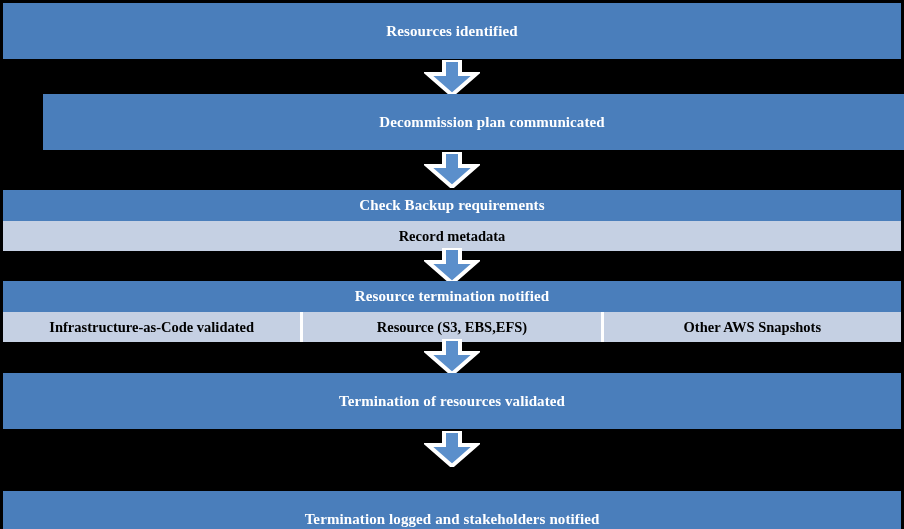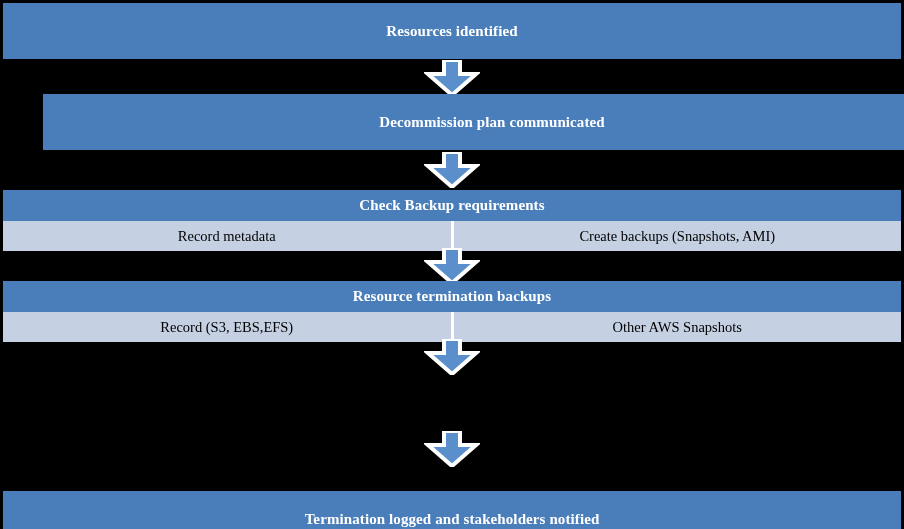--- a/index.html
+++ b/index.html
@@ -55,21 +55,21 @@
     background: #FFFFFF;
   }
   .subbox {
     background: #C5D0E3;
     color: #000000;
     display: flex;
     align-items: center;
     justify-content: center;
     text-align: center;
     font-size: 14.5px;
-    font-weight: 400;
+    font-weight: 700;
     height: 30px;
     box-sizing: border-box;
     flex: 1 1 0;
     padding: 0 4px;
     overflow: hidden;
     white-space: nowrap;
   }
 
   
   .arrow {
@@ -104,44 +104,47 @@
   <div class="arrow" style="top:152px;">
     <svg viewBox="0 0 56 36" xmlns="http://www.w3.org/2000/svg">
       <polygon points="20,0 36,0 36,14 52,14 28,35 4,14 20,14" fill="#5B8FCB" stroke="#FFFFFF" stroke-width="4" stroke-linejoin="miter"></polygon>
     </svg>
   </div>
 
   <div class="stage" style="top:190px;border-radius:24px;">
     <div class="bar short">Check Backup requirements</div>
     <div class="subrow">
       <div class="subbox">Record metadata</div>
-      <div class="subbox">Create backups (Snapshots, AMI)</div>
     </div>
   </div>
 
   <div class="arrow" style="top:248px;">
     <svg viewBox="0 0 56 36" xmlns="http://www.w3.org/2000/svg">
       <polygon points="20,0 36,0 36,14 52,14 28,35 4,14 20,14" fill="#5B8FCB" stroke="#FFFFFF" stroke-width="4" stroke-linejoin="miter"></polygon>
     </svg>
   </div>
 
   <div class="stage" style="top:281px;">
-    <div class="bar short">Resource termination backups</div>
+    <div class="bar short">Resource termination notified</div>
     <div class="subrow">
-      <div class="subbox">Record (S3, EBS,EFS)</div>
+      <div class="subbox">Infrastructure-as-Code validated</div>
+      <div class="subbox">Resource (S3, EBS,EFS)</div>
       <div class="subbox">Other AWS Snapshots</div>
     </div>
   </div>
 
   <div class="arrow" style="top:339px;">
     <svg viewBox="0 0 56 36" xmlns="http://www.w3.org/2000/svg">
       <polygon points="20,0 36,0 36,14 52,14 28,35 4,14 20,14" fill="#5B8FCB" stroke="#FFFFFF" stroke-width="4" stroke-linejoin="miter"></polygon>
     </svg>
   </div>
 
+  <div class="stage" style="top:373px;">
+    <div class="bar tall">Termination of resources validated</div>
+  </div>
 
   <div class="arrow" style="top:431px;">
     <svg viewBox="0 0 56 36" xmlns="http://www.w3.org/2000/svg">
       <polygon points="20,0 36,0 36,14 52,14 28,35 4,14 20,14" fill="#5B8FCB" stroke="#FFFFFF" stroke-width="4" stroke-linejoin="miter"></polygon>
     </svg>
   </div>
 
   <div class="stage" style="top:491px;">
     <div class="bar tall">Termination logged and stakeholders notified</div>
   </div>

